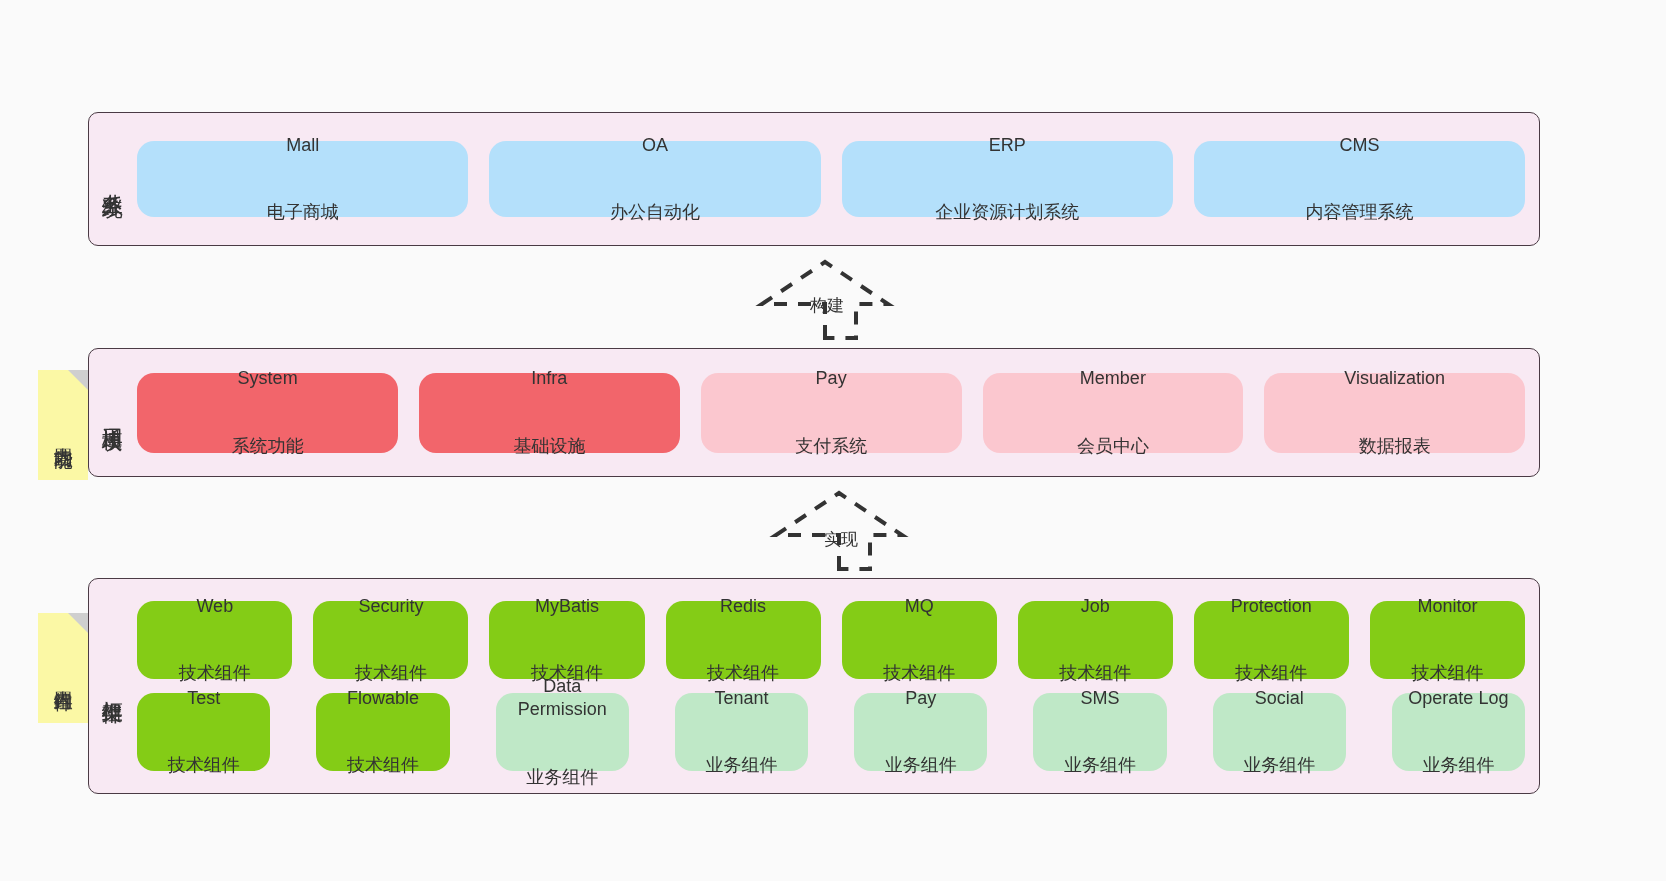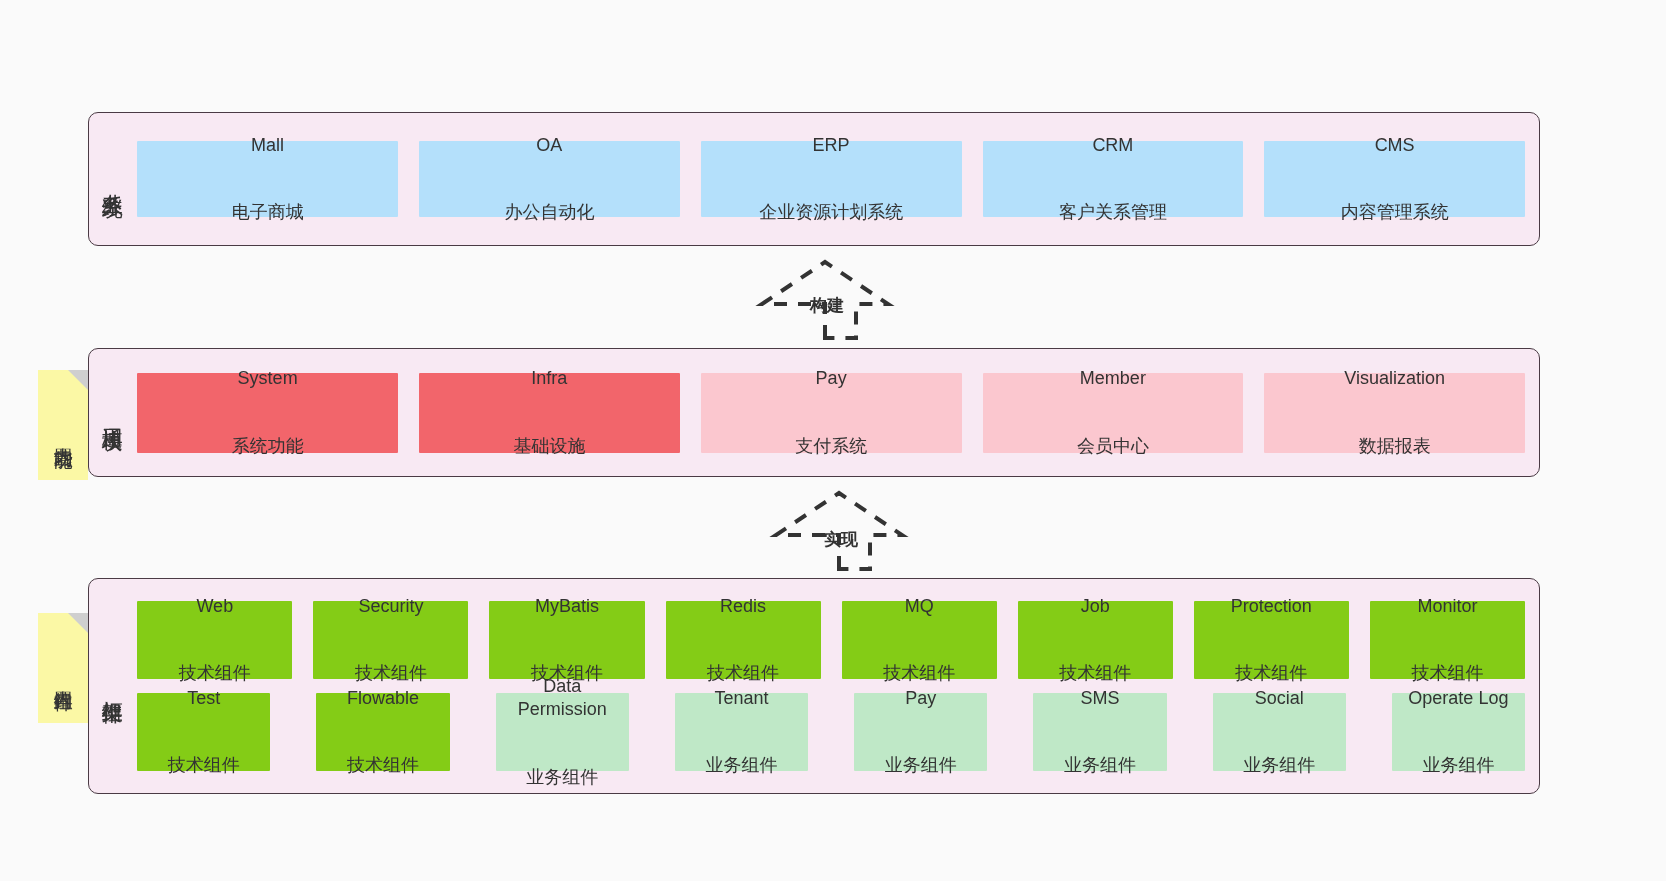--- a/index.html
+++ b/index.html
@@ -62,21 +62,21 @@
   .layer-row {
     display: flex;
     flex-direction: row;
     gap: 21px;
     align-items: stretch;
   }
 
   
   .node {
     flex: 1 1 0;
-    border-radius: 1px;
+    border-radius: 17px;
     display: flex;
     flex-direction: column;
     align-items: center;
     justify-content: center;
     text-align: center;
     font-size: 18px;
     line-height: 1.30;
     color: #333333;
     box-sizing: border-box;
     padding: 4px 6px;
@@ -127,21 +127,20 @@
     position: absolute;
     z-index: 3;
   }
   .arrow-label {
     position: absolute;
     font-size: 17px;
     color: #333333;
     background: transparent;
     user-select: none;
     white-space: nowrap;
-    font-weight: bold;
   }
 </style>
 </head>
 <body>
 
 <div id="canvas">
 
   <div class="layer" id="layer-business" style="left:88px; top:112px; width:1452px; height:134px;">
     <div class="layer-title">业务系统</div>
     <div class="layer-body">
@@ -150,24 +149,20 @@
           <span class="en">Mall</span>
           <span class="cn">电子商城</span>
         </div>
         <div class="node n-blue">
           <span class="en">OA</span>
           <span class="cn">办公自动化</span>
         </div>
         <div class="node n-blue">
           <span class="en">ERP</span>
           <span class="cn">企业资源计划系统</span>
-        </div>
-        <div class="node n-blue">
-          <span class="en">CRM</span>
-          <span class="cn">客户关系管理</span>
         </div>
         <div class="node n-blue">
           <span class="en">CMS</span>
           <span class="cn">内容管理系统</span>
         </div>
       </div>
     </div>
   </div>
 
   <svg class="arrow" style="left:752px; top:256px; width:160px; height:90px;" viewBox="0 0 160 90">

